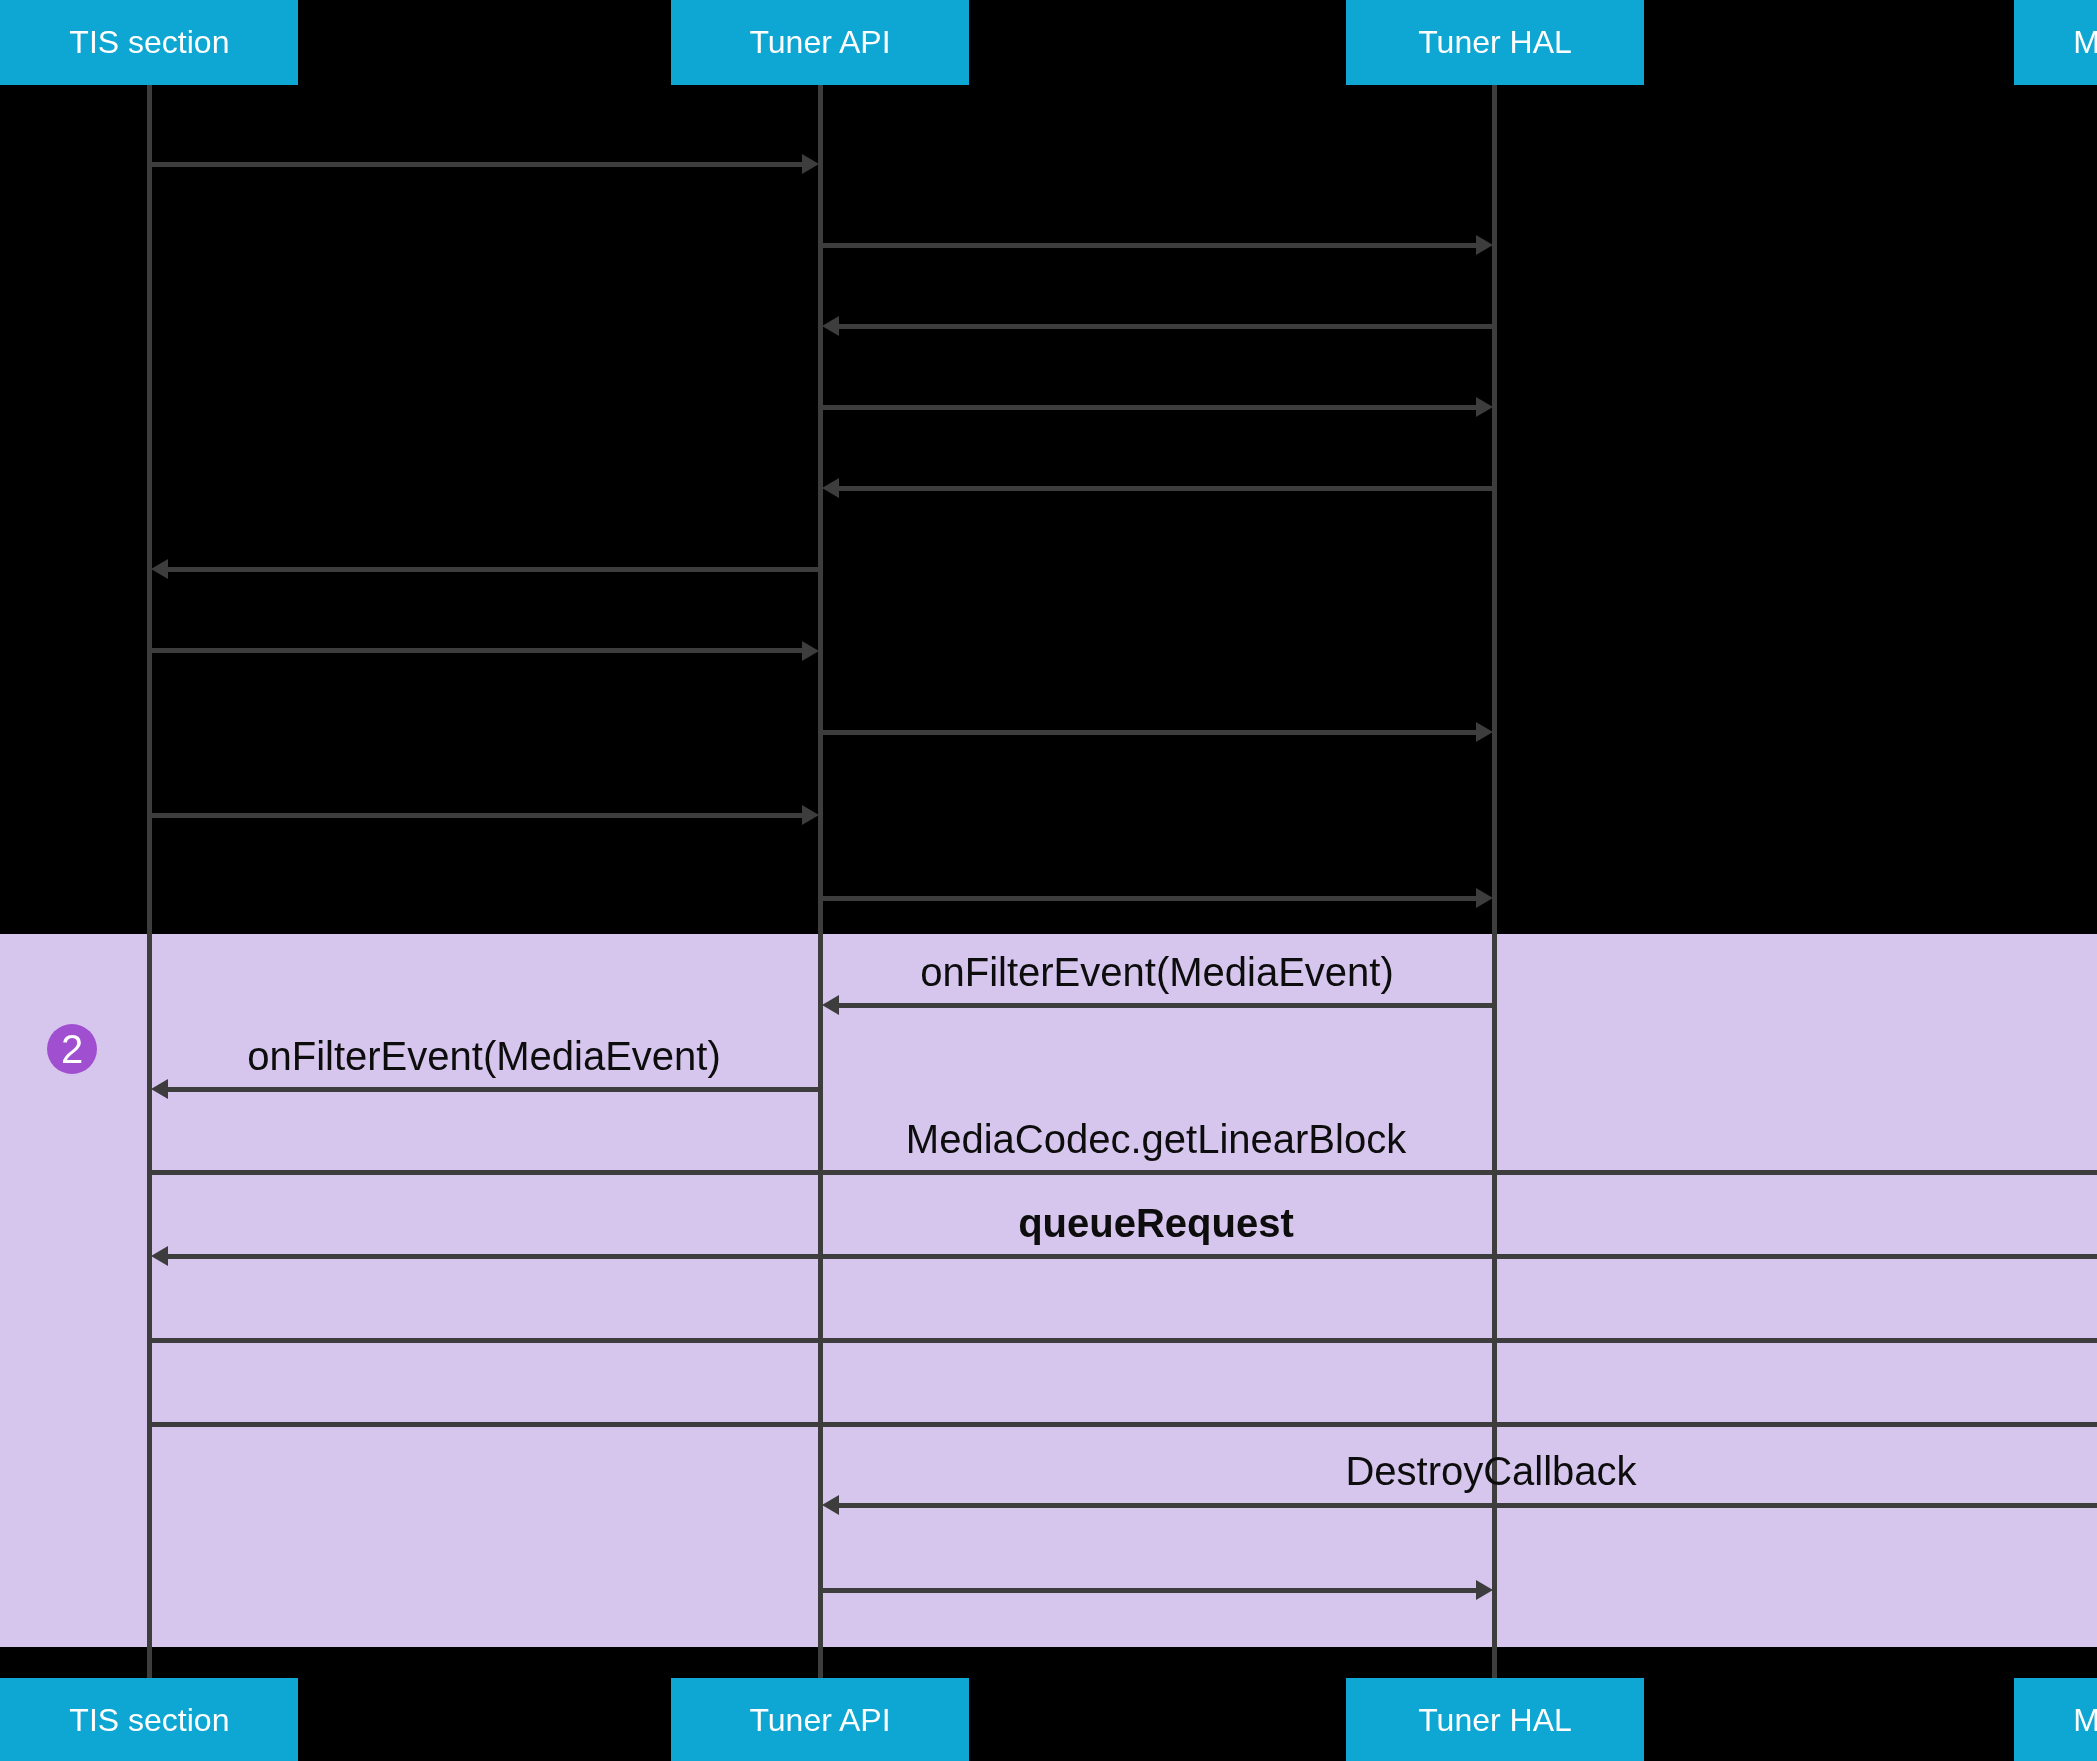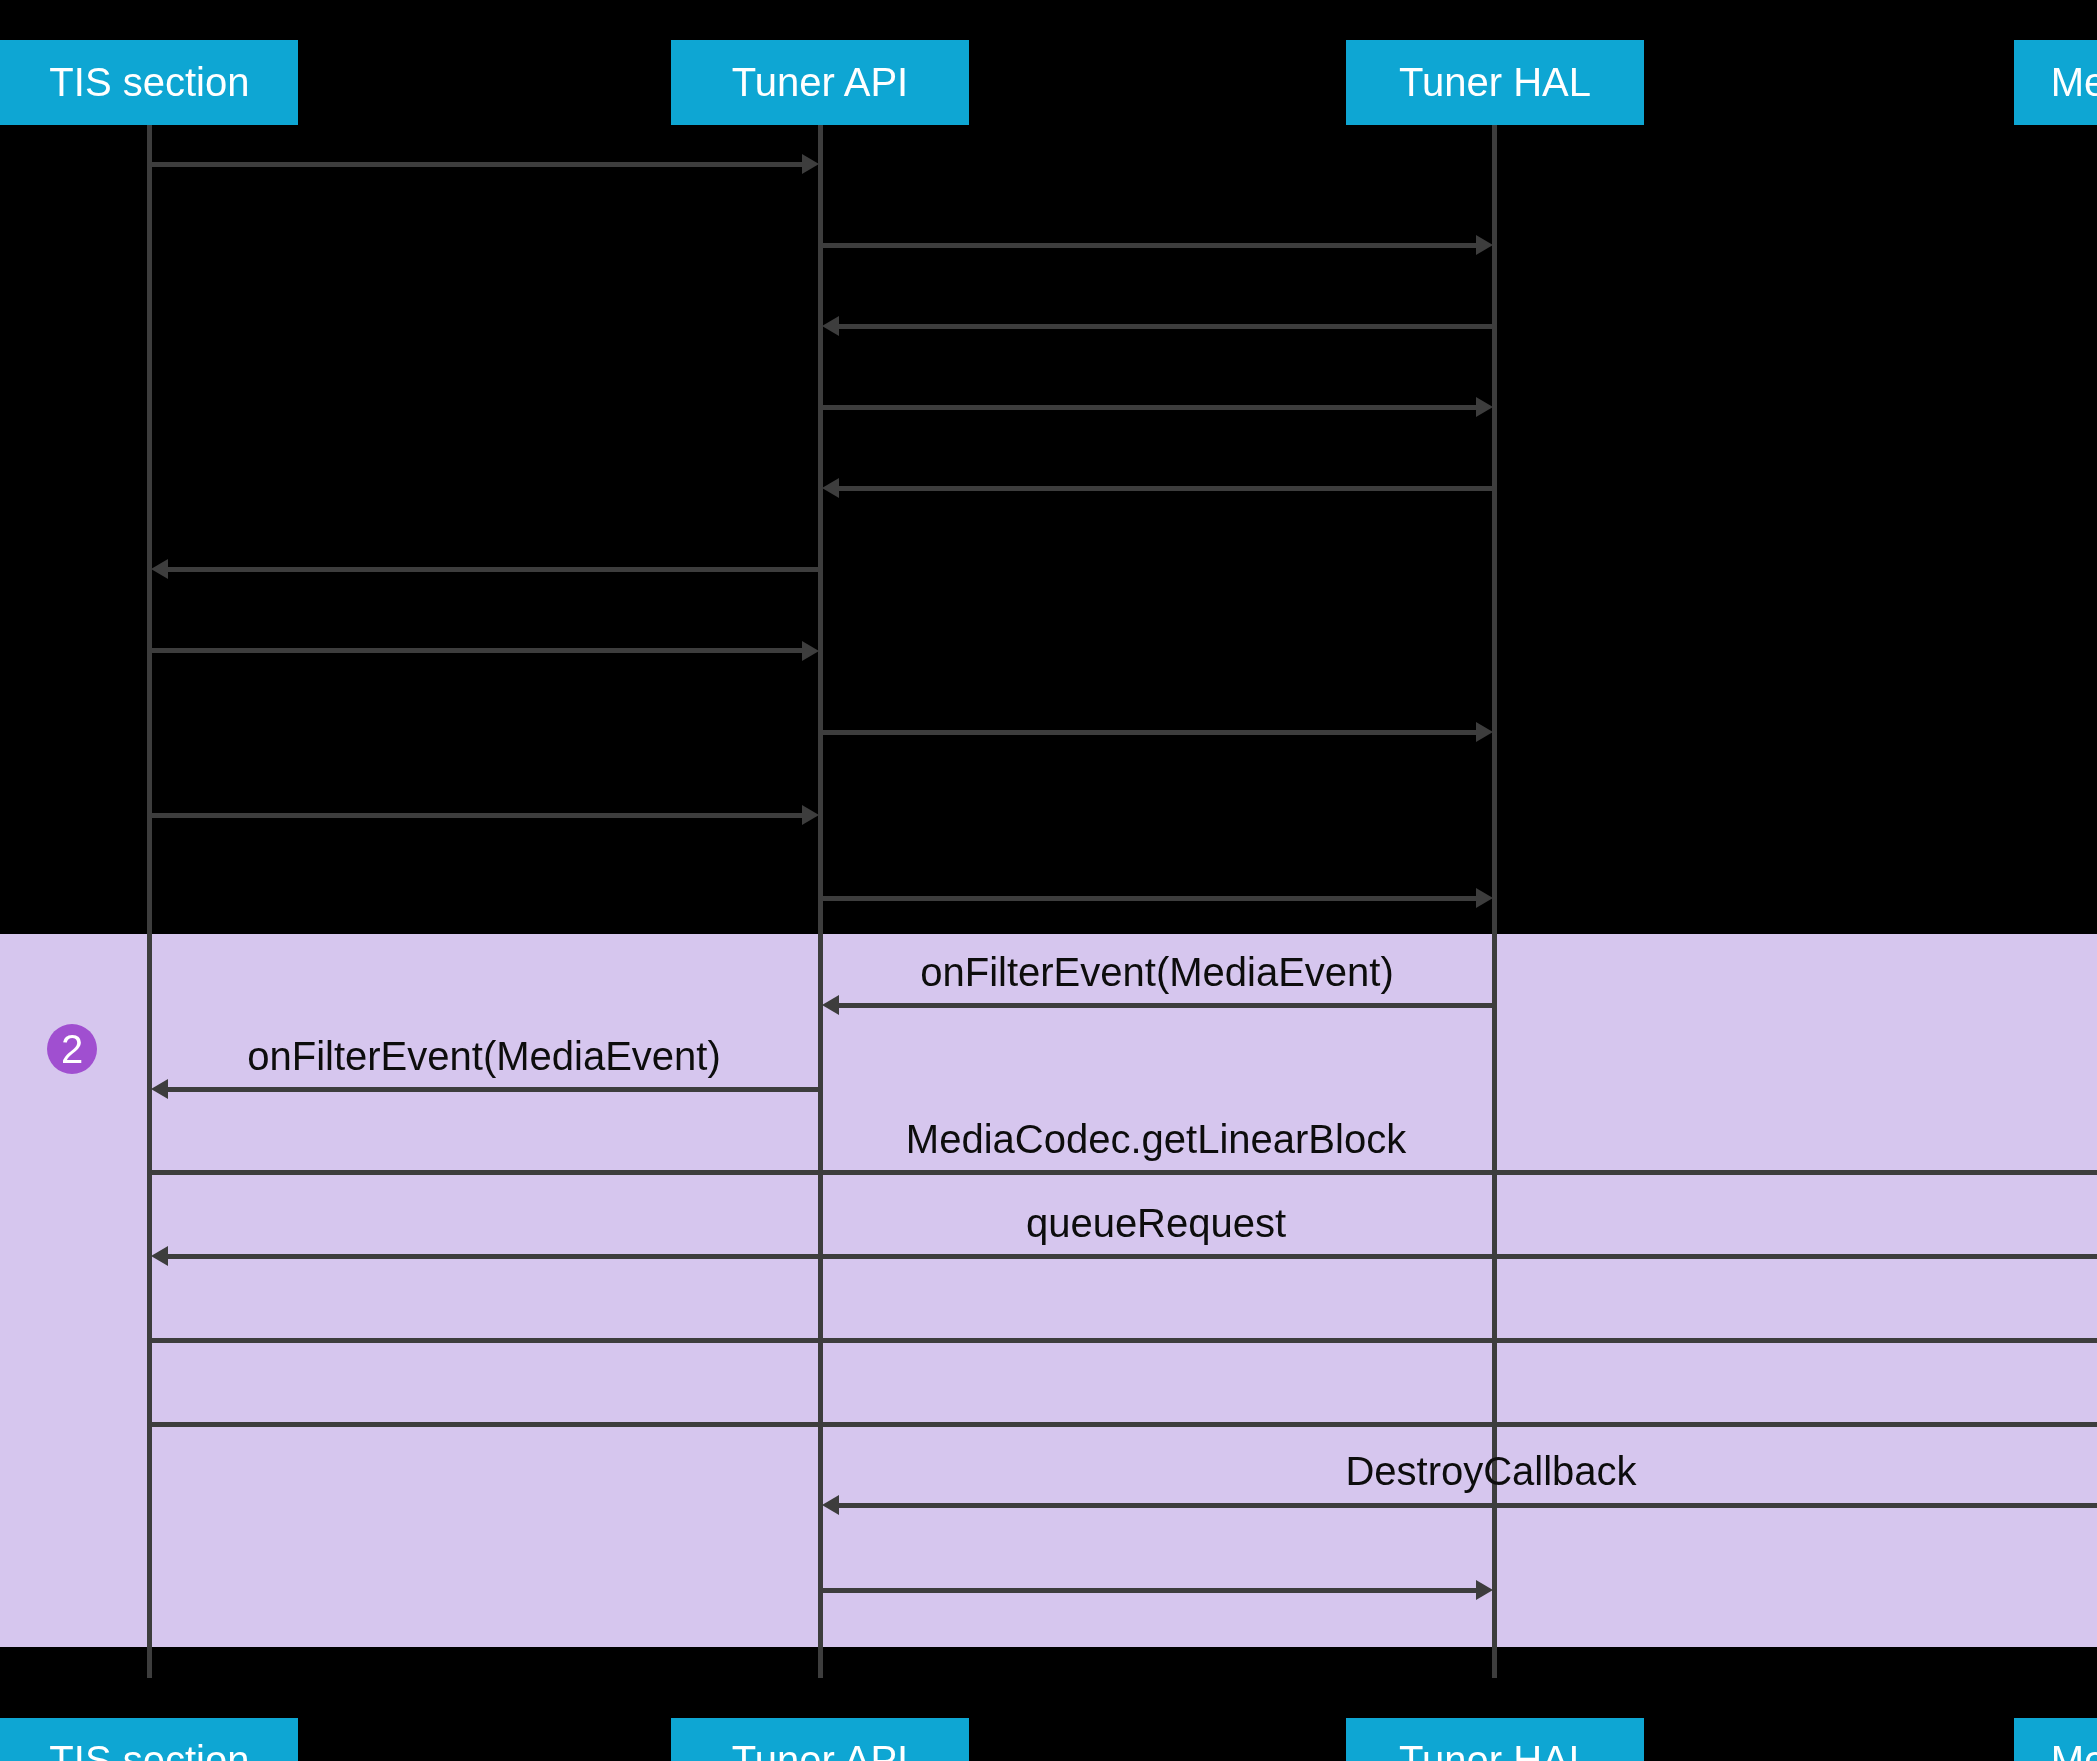--- a/index.html
+++ b/index.html
@@ -16,22 +16,21 @@
   .arrowhead{position:absolute;width:0;height:0;z-index:3;}
   .msg-label{
     position:absolute;z-index:4;
     text-align:center;
     font-size:40px;line-height:50px;height:50px;
     white-space:nowrap;
   }
   .header{
     position:absolute;z-index:5;
     display:flex;align-items:center;justify-content:center;
-    font-size:40px;
-    margin-top:40px;
+    font-size:32px;
   }
   .badge{
     position:absolute;z-index:4;
     border-radius:50%;
     display:flex;align-items:center;justify-content:center;
     font-size:40px;
   }
 </style>
 </head>
 <body>
@@ -67,21 +66,21 @@
     <div class="msg-line" style="top: 1003px; left: 834px; width: 660px; height: 4.6px; background: rgb(61, 61, 61);"></div>
     <div class="arrowhead" style="top: 995px; border-top: 10px solid transparent; border-bottom: 10px solid transparent; left: 822px; border-right: 17px solid rgb(61, 61, 61);"></div>
     <div class="msg-label" style="left: 528px; width: 1258px; top: 947px; color: rgb(13, 13, 13);">onFilterEvent(MediaEvent)</div>
     <div class="msg-line" style="top: 1087px; left: 164px; width: 657px; height: 4.6px; background: rgb(61, 61, 61);"></div>
     <div class="arrowhead" style="top: 1079px; border-top: 10px solid transparent; border-bottom: 10px solid transparent; left: 151px; border-right: 17px solid rgb(61, 61, 61);"></div>
     <div class="msg-label" style="left: -145px; width: 1258px; top: 1031px; color: rgb(13, 13, 13);">onFilterEvent(MediaEvent)</div>
     <div class="msg-line" style="top: 1170px; left: 149px; width: 1999px; height: 4.6px; background: rgb(61, 61, 61);"></div>
     <div class="msg-label" style="left: 527px; width: 1258px; top: 1114px; color: rgb(13, 13, 13);">MediaCodec.getLinearBlock</div>
     <div class="msg-line" style="top: 1254px; left: 164px; width: 1999px; height: 4.6px; background: rgb(61, 61, 61);"></div>
     <div class="arrowhead" style="top: 1246px; border-top: 10px solid transparent; border-bottom: 10px solid transparent; left: 151px; border-right: 17px solid rgb(61, 61, 61);"></div>
-    <div class="msg-label" style="left: 527px; width: 1258px; top: 1198px; color: rgb(13, 13, 13);">queueRequest</div>
+    <div class="msg-label" style="left: 527px; width: 1258px; top: 1198px; color: rgb(13, 13, 13); font-weight: bold;">queueRequest</div>
     <div class="msg-line" style="top: 1338px; left: 149px; width: 1999px; height: 4.6px; background: rgb(61, 61, 61);"></div>
     <div class="msg-line" style="top: 1422px; left: 149px; width: 1999px; height: 4.6px; background: rgb(61, 61, 61);"></div>
     <div class="msg-line" style="top: 1503px; left: 834px; width: 1329px; height: 4.6px; background: rgb(61, 61, 61);"></div>
     <div class="arrowhead" style="top: 1495px; border-top: 10px solid transparent; border-bottom: 10px solid transparent; left: 822px; border-right: 17px solid rgb(61, 61, 61);"></div>
     <div class="msg-label" style="left: 862px; width: 1258px; top: 1446px; color: rgb(13, 13, 13);">DestroyCallback</div>
     <div class="msg-line" style="top: 1588px; left: 820px; width: 660px; height: 4.6px; background: rgb(61, 61, 61);"></div>
     <div class="arrowhead" style="top: 1580px; border-top: 10px solid transparent; border-bottom: 10px solid transparent; left: 1476px; border-left: 17px solid rgb(61, 61, 61);"></div>
     <div class="header" style="left: 0.4px; top: 0px; width: 298px; height: 85px; background: rgb(14, 166, 211); color: rgb(255, 255, 255);">TIS section</div>
     <div class="header" style="left: 0.4px; top: 1678px; width: 298px; height: 84px; background: rgb(14, 166, 211); color: rgb(255, 255, 255);">TIS section</div>
     <div class="header" style="left: 671px; top: 0px; width: 298px; height: 85px; background: rgb(14, 166, 211); color: rgb(255, 255, 255);">Tuner API</div>

